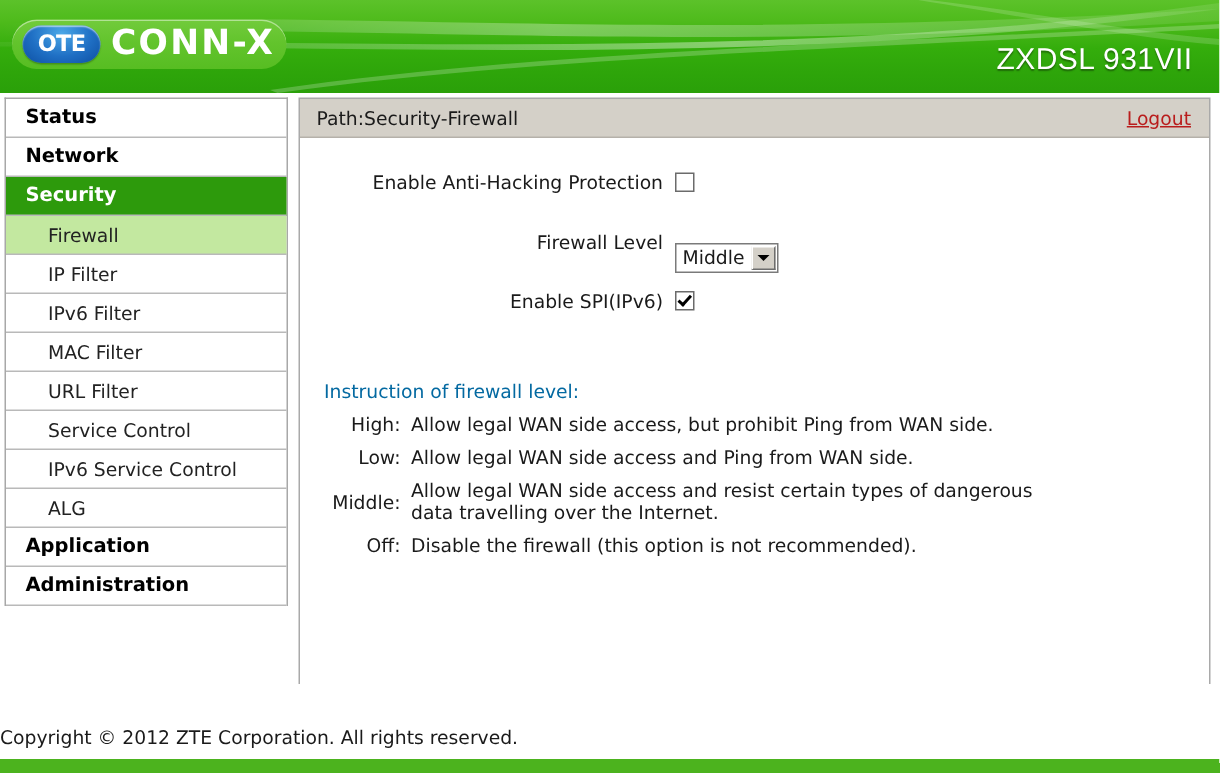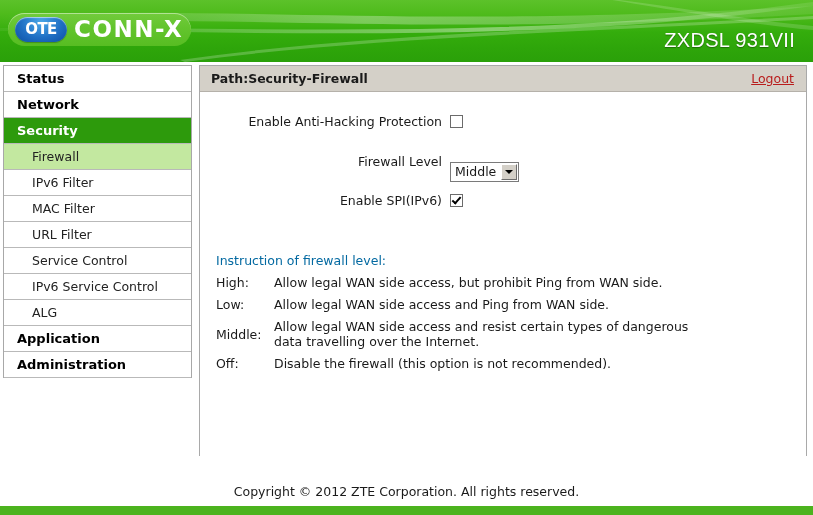--- a/index.html
+++ b/index.html
@@ -148,21 +148,20 @@
     border-bottom: 1px solid #b5b1aa;
     display: flex;
     align-items: center;
     justify-content: space-between;
     padding: 0 12px 0 11px;
     box-sizing: border-box;
   }
   .path-text {
     font-size: 12.5px;
     color: #1a1a1a;
-    font-weight: bold;
   }
   .logout-link {
     font-size: 12.5px;
     color: #b91c1c;
     text-decoration: underline;
     cursor: pointer;
   }
 
   
   .form-area {
@@ -252,21 +251,21 @@
     color: #0369a1;
     margin-bottom: 7px;
   }
   .instr-row {
     display: flex;
     margin-bottom: 7px;
   }
   .instr-key {
     width: 58px;
     min-width: 58px;
-    text-align: left;
+    text-align: right;
     padding-right: 7px;
     font-size: 12.5px;
     color: #1a1a1a;
     box-sizing: border-box;
     align-self: center;
   }
   .instr-val {
     font-size: 12.5px;
     color: #1a1a1a;
     line-height: 15px;
@@ -329,21 +328,20 @@
     left: 0;
     bottom: 0;
     width: 813px;
     height: 59px;
     background: #ffffff;
   }
   .copyright {
     position: absolute;
     top: 28px;
     width: 813px;
-    text-align: center;
     font-size: 12.5px;
     color: #1a1a1a;
   }
   .bottom-bar {
     position: absolute;
     left: 0;
     bottom: 0;
     width: 813px;
     height: 9px;
     background: #4cb31e;
@@ -394,20 +392,23 @@
     <div class="nav-item nav-top">
       <span>Network</span>
     </div>
     <div class="nav-item nav-top active">
       <span>Security</span>
     </div>
     <div class="nav-item nav-sub active">
       <span>Firewall</span>
     </div>
     <div class="nav-item nav-sub">
+      <span>IP Filter</span>
+    </div>
+    <div class="nav-item nav-sub">
       <span>IPv6 Filter</span>
     </div>
     <div class="nav-item nav-sub">
       <span>MAC Filter</span>
     </div>
     <div class="nav-item nav-sub">
       <span>URL Filter</span>
     </div>
     <div class="nav-item nav-sub">
       <span>Service Control</span>

